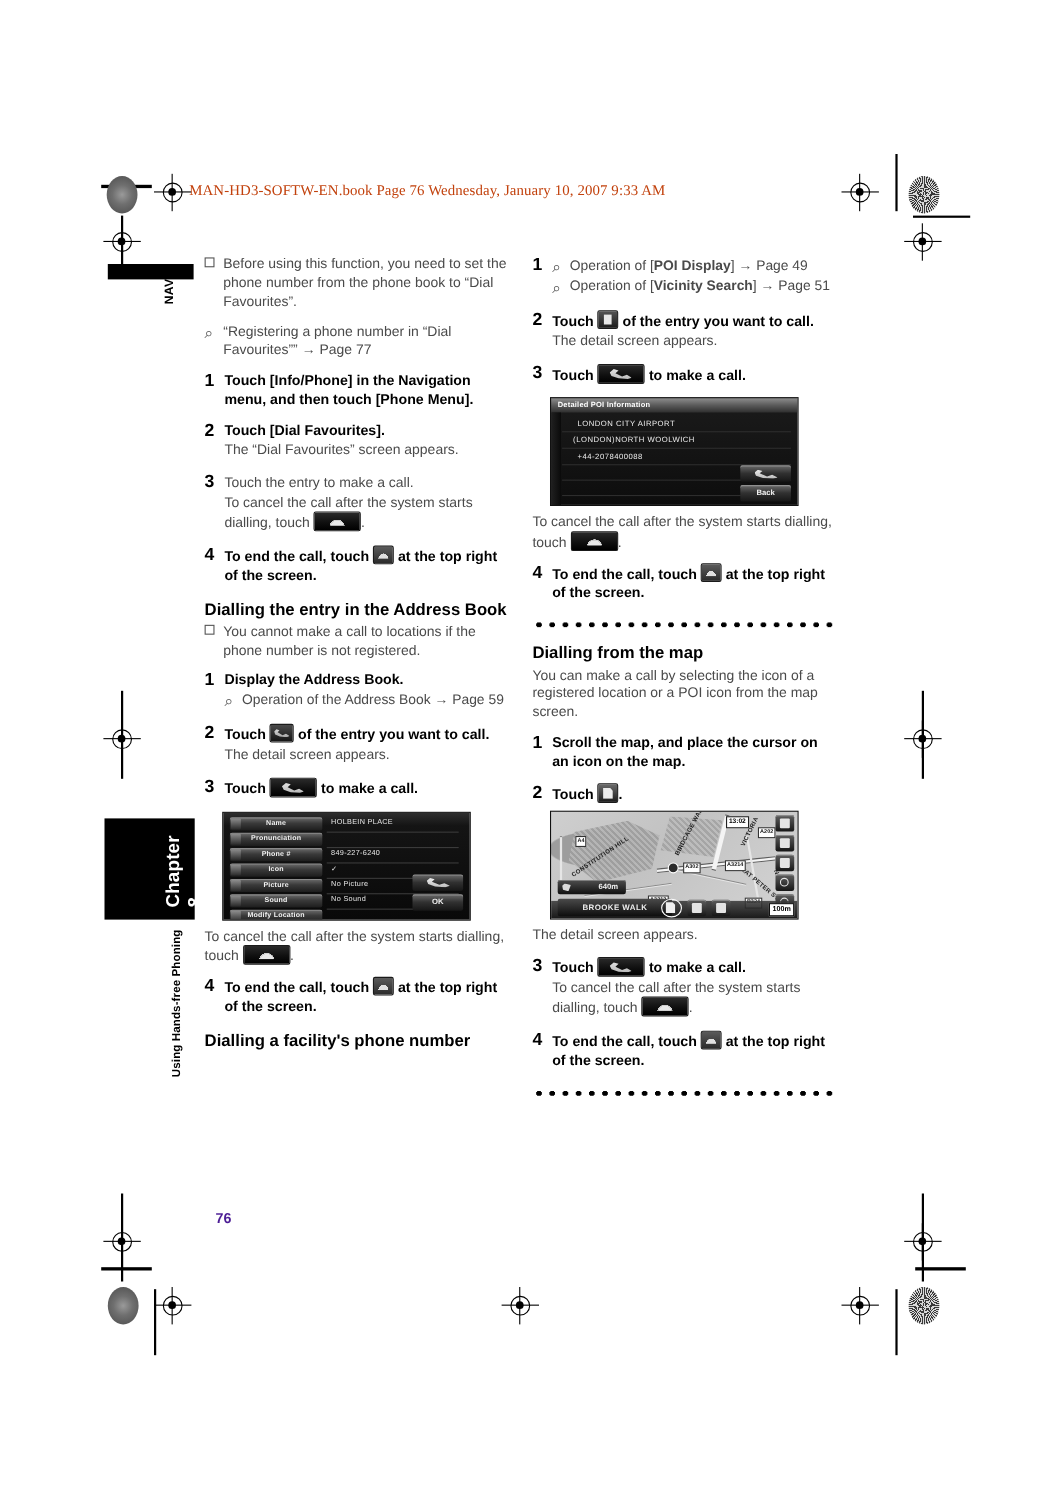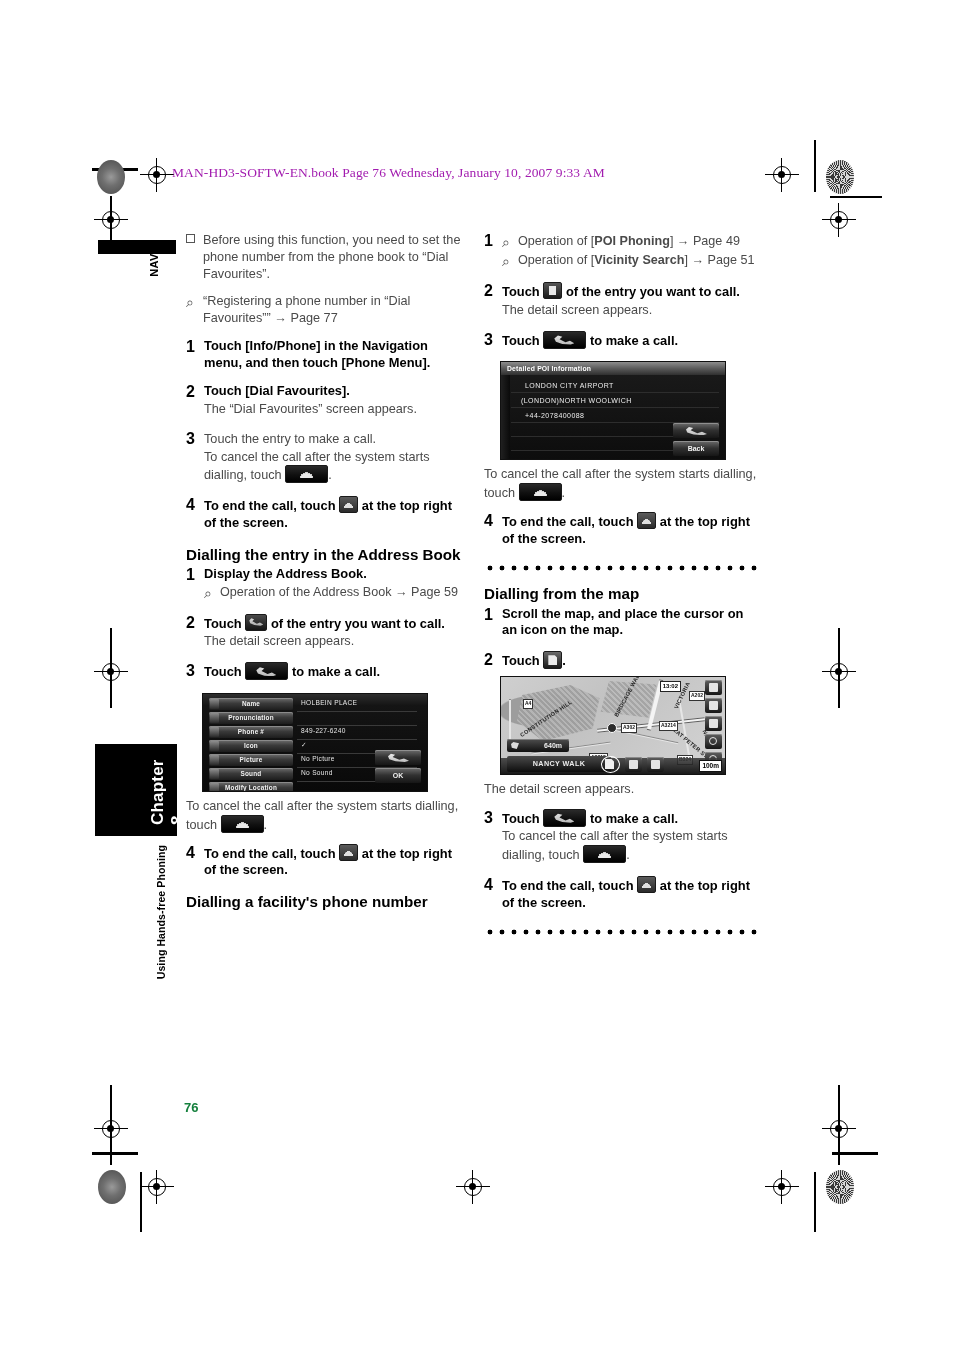--- a/index.html
+++ b/index.html
@@ -43,21 +43,21 @@
   .dot-circle.hatch {
     background:
       repeating-conic-gradient(from 0deg, #3a3a3a 0deg 4deg, #d8d8d8 4deg 8deg);
   }
 
   
   .fileheader {
     position: absolute;
     font-family: "Liberation Serif", serif;
     font-size: 13.5px;
-    color: #a21caf;
+    color: #c2410c;
     white-space: nowrap;
     letter-spacing: 0.1px;
   }
 
   
   .navi-bar {
     position: absolute;
     left: 98px; top: 240px;
     width: 78px; height: 14px;
     background: #000;
@@ -477,24 +477,24 @@
   .cap {
     font-size: 12.7px;
     color: #4a4a4a;
     line-height: 1.32;
     margin: 0 0 10px 0;
   }
 
   
   .pagenum {
     position: absolute;
-    left: 184px; top: 1100px;
+    left: 196px; top: 1100px;
     font-size: 13px;
     font-weight: bold;
-    color: #15803d;
+    color: #4c1d95;
   }
 </style>
 </head>
 <body>
 
 <div class="cropline" style="left:92px; top:168px; width:46px; height:3px;"></div>
 <div class="dot-circle" style="left:97px; top:160px; width:28px; height:34px;"></div>
 <div class="regmark" style="left:140px; top:158px;">
     <i></i>
   </div>
@@ -602,20 +602,24 @@
       <div class="hd">
         <span>To end the call, touch</span>
         <span class="chip chip-endcall"></span>
         <span>at the top right of the screen.</span>
       </div>
     </div>
   </div>
 
   <h2 class="sec">Dialling the entry in the Address Book</h2>
 
+  <div class="note">
+    <div class="mk"><span class="sq"></span></div>
+    <div class="bd">You cannot make a call to locations if the phone number is not registered.</div>
+  </div>
 
   <div class="step">
     <div class="num">1</div>
     <div class="txt">
       <div class="hd">Display the Address Book.</div>
       <div class="subref">
         <div class="mk hook">⌕</div>
         <div>Operation of the Address Book → Page 59</div>
       </div>
     </div>
@@ -702,21 +706,21 @@
 
 </div>
 
 <div class="col col-right">
 
   <div class="step">
     <div class="num">1</div>
     <div class="txt">
       <div class="subref">
         <div class="mk hook">⌕</div>
-        <div><span>Operation of [</span><b>POI Phoning</b><span>] → Page 49</span></div>
+        <div><span>Operation of [</span><b>POI Display</b><span>] → Page 49</span></div>
       </div>
       <div class="subref">
         <div class="mk hook">⌕</div>
         <div><span>Operation of [</span><b>Vicinity Search</b><span>] → Page 51</span></div>
       </div>
     </div>
   </div>
 
   <div class="step">
     <div class="num">2</div>
@@ -767,20 +771,21 @@
       <div class="hd">
         <span>To end the call, touch</span>
         <span class="chip chip-endcall"></span>
         <span>at the top right of the screen.</span>
       </div>
     </div>
   </div>
 
   <div class="dotrule"></div>
   <h2 class="sec" style="margin-top:14px;">Dialling from the map</h2>
+  <p class="body">You can make a call by selecting the icon of a registered location or a POI icon from the map screen.</p>
 
 
   <div class="step">
     <div class="num">1</div>
     <div class="txt">
       <div class="hd">Scroll the map, and place the cursor on an icon on the map.</div>
     </div>
   </div>
 
   <div class="step" style="margin-bottom:2px;">
@@ -821,21 +826,21 @@
     <div class="map-clock">13:02</div>
 
     <div class="map-iconbtn" style="right:3px; top:3px;"></div>
     <div class="map-iconbtn" style="right:3px; top:21px;"></div>
     <div class="map-iconbtn" style="right:3px; top:39px;"></div>
     <div class="map-iconbtn map-zoom" style="right:3px; top:57px;"></div>
     <div class="map-iconbtn map-zoom" style="right:3px; top:75px;"></div>
 
     <div class="map-scalebox">640m</div>
     <div class="map-bottombar"></div>
-    <div class="map-streetbar">NANCY WALK</div>
+    <div class="map-streetbar">BROOKE WALK</div>
     <div class="map-cursor"></div>
     <div class="map-iconbtn" style="left:124px; bottom:2px;"></div>
     <div class="map-iconbtn" style="left:146px; bottom:2px;"></div>
     <div class="map-scale-right">100m</div>
   </div>
 
   <p class="plainbody" style="margin-bottom:11px;">The detail screen appears.</p>
 
   <div class="step">
     <div class="num">3</div>

